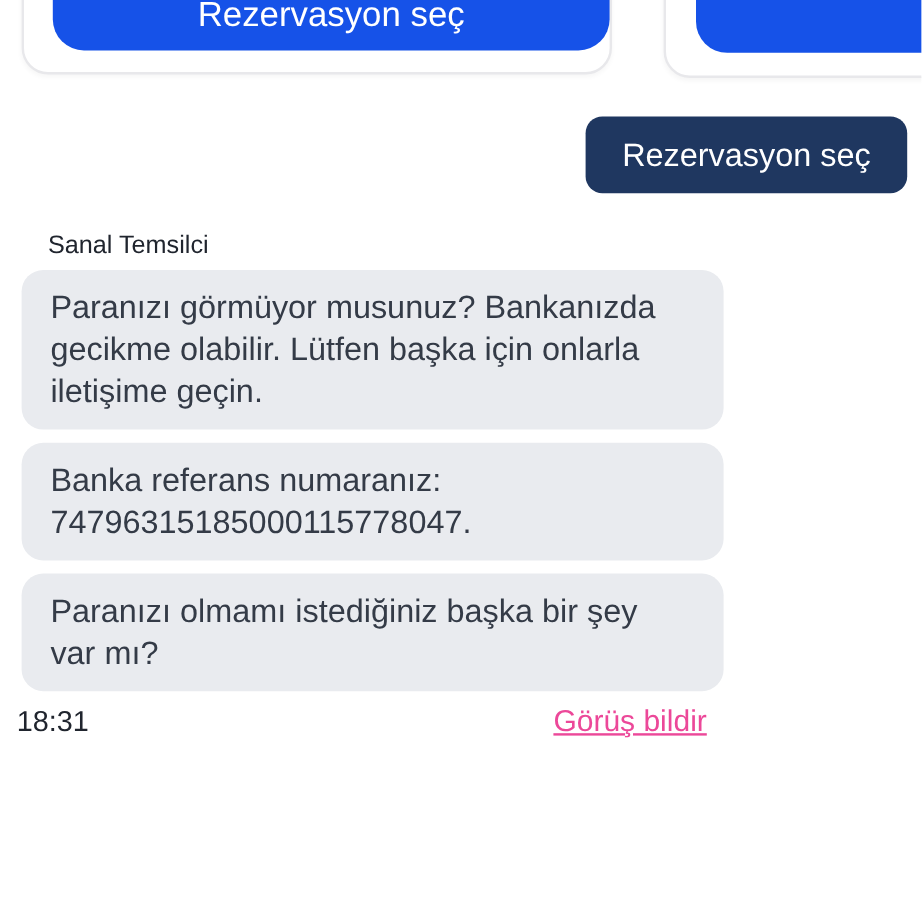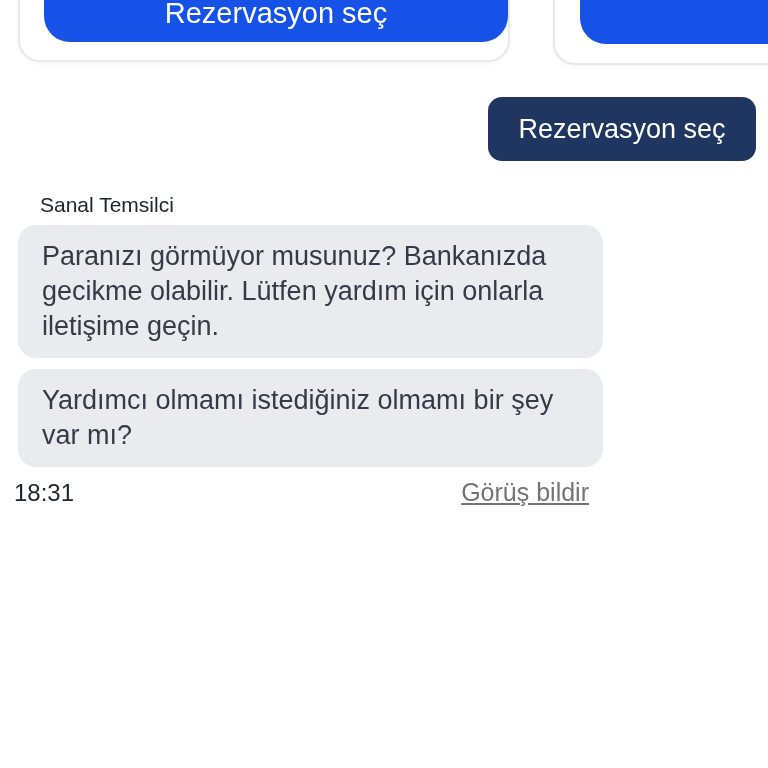--- a/index.html
+++ b/index.html
@@ -89,21 +89,21 @@
     align-items: center;
     margin-top: 0;
   }
   .time {
     font-size: 24px;
     color: #20252e;
     margin-left: -4px;
   }
   .feedback {
     font-size: 25px;
-    color: #737373;
+    color: #ec4899;
     text-decoration: underline;
     margin-right: 14px;
     cursor: pointer;
   }
 </style>
 </head>
 <body>
 
 <div class="screen">
 
@@ -115,25 +115,27 @@
     <button class="blue-btn btn-right"></button>
   </div>
 
   <div class="user-bubble">Rezervasyon seç</div>
 
   <div class="agent-section">
     <div class="agent-name">Sanal Temsilci</div>
 
 
     <div class="bubble">Paranızı görmüyor musunuz? Bankanızda
-gecikme olabilir. Lütfen yardım için onlarla
+gecikme olabilir. Lütfen başka için onlarla
 iletişime geçin.</div>
 
+    <div class="bubble">Banka referans numaranız:
+74796315185000115778047.</div>
 
-    <div class="bubble">Yardımcı olmamı istediğiniz olmamı bir şey
+    <div class="bubble">Paranızı olmamı istediğiniz başka bir şey
 var mı?</div>
 
     <div class="footer">
       <span class="time">18:31</span>
       <a class="feedback" href="#">Görüş bildir</a>
     </div>
   </div>
 
 </div>
 

